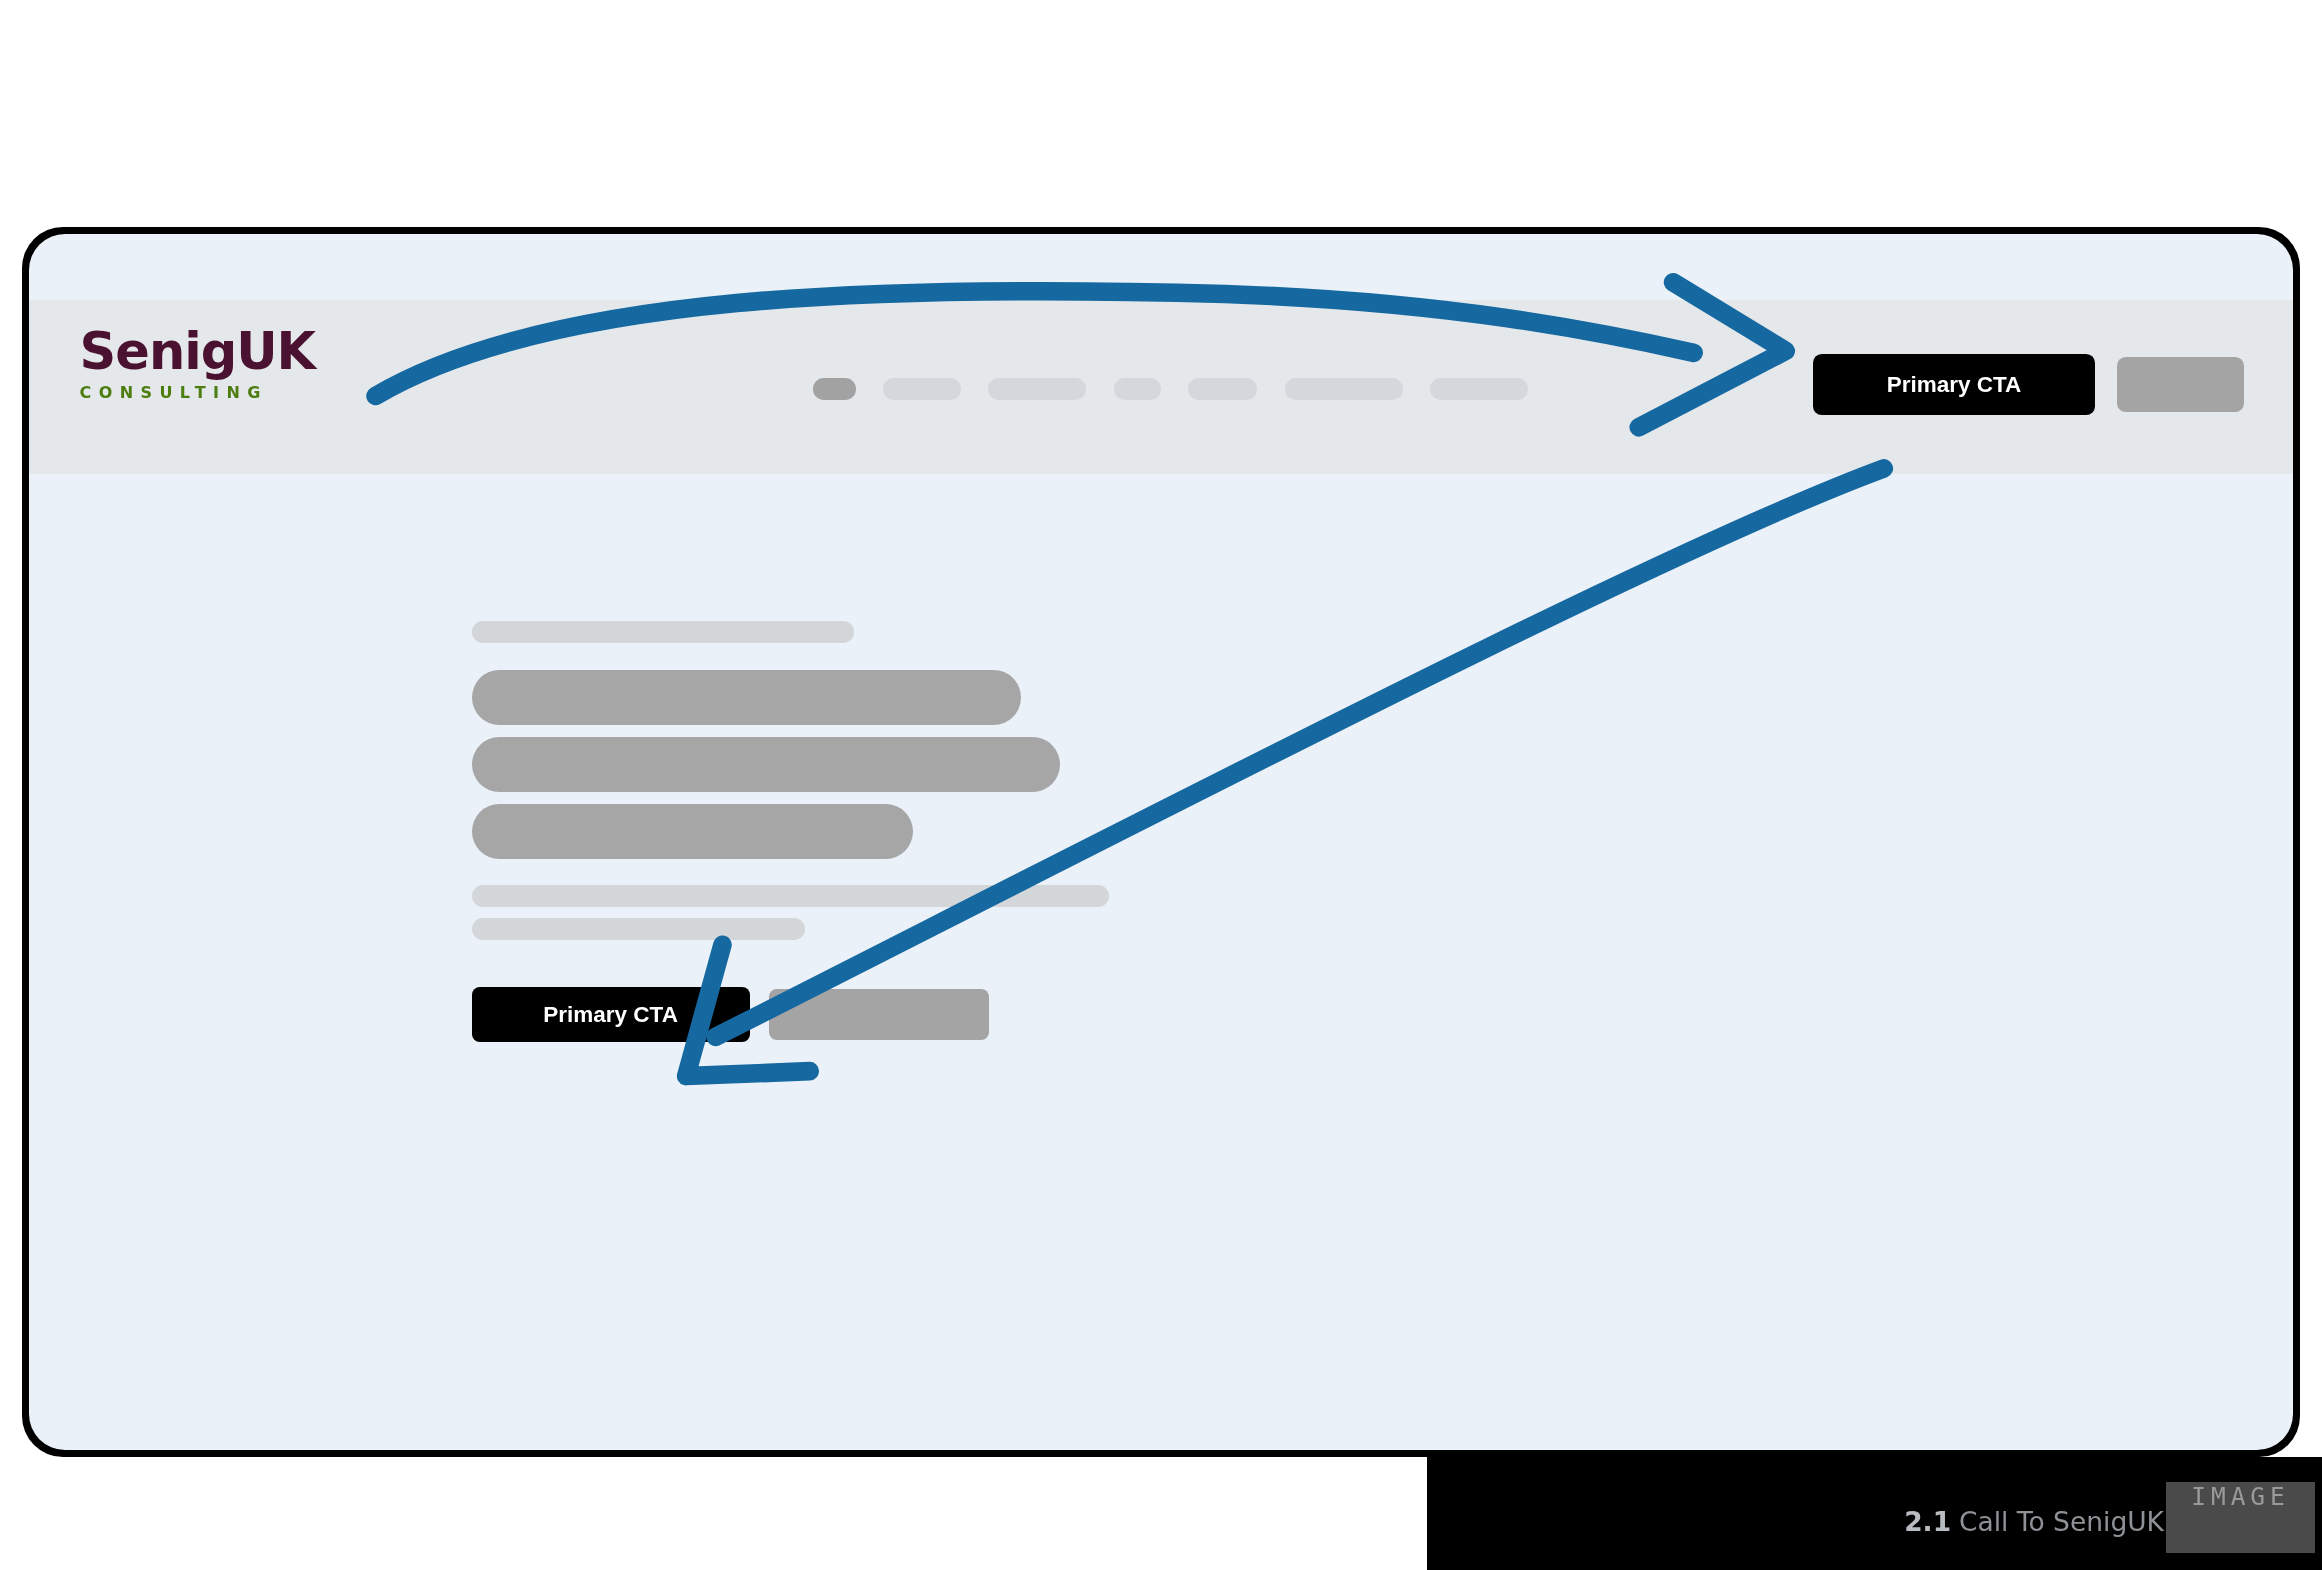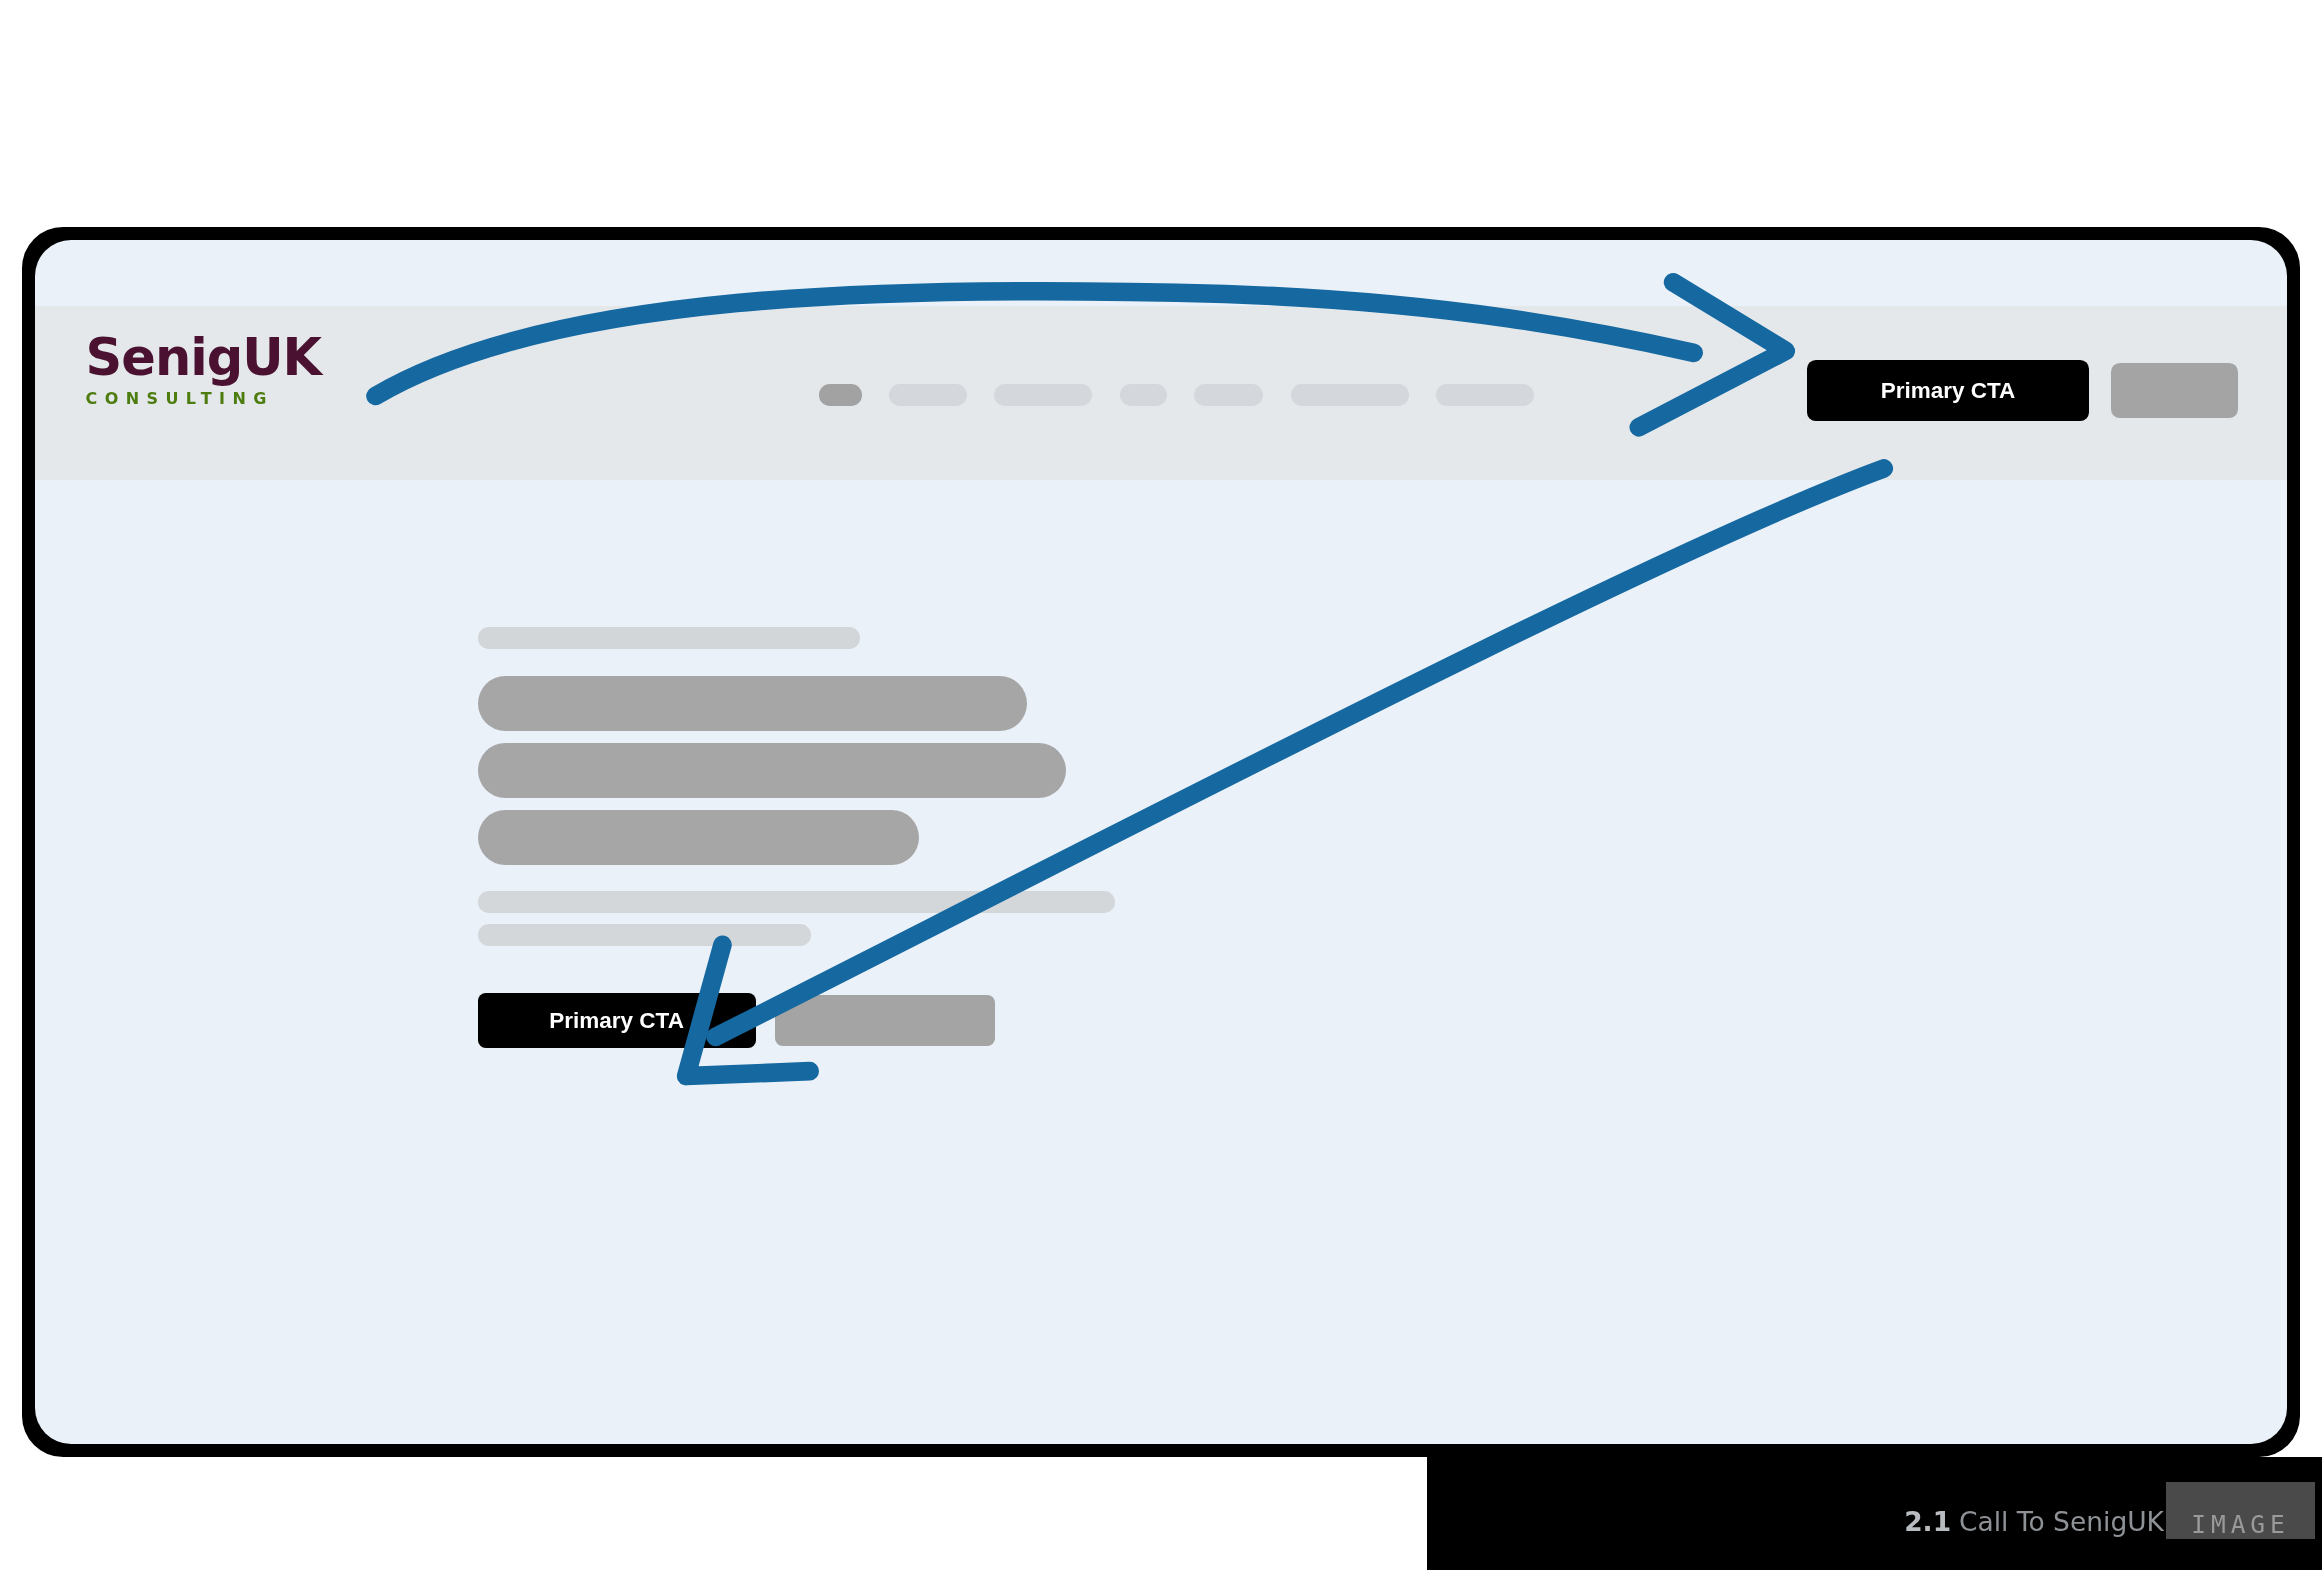--- a/index.html
+++ b/index.html
@@ -18,21 +18,21 @@
   
   #mockup-frame {
     position: absolute;
     left: 21.6px;
     top: 227px;
     width: 2278px;
     height: 1230px;
     background: #000000;
     border-radius: 41px;
     box-sizing: border-box;
-    padding: 13px;
+    padding: 7px;
   }
   #mockup-screen {
     position: relative;
     width: 100%;
     height: 100%;
     background: #eaf1f9;
     border-radius: 36px;
     overflow: hidden;
   }
 
@@ -193,24 +193,24 @@
     font-size: 26.5px;
     font-weight: 400;
     color: #8e9296;
     margin-left: 7.8px;
   }
   #image-badge {
     position: absolute;
     left: 739px;
     top: 24.5px;
     width: 149px;
-    height: 57px;
+    height: 71px;
     background: #4a4a4a;
     display: flex;
-    align-items: flex-end;
+    align-items: flex-start;
     justify-content: center;
   }
   #image-badge-text {
     font-size: 24.5px;
     color: #9a9a9a;
     letter-spacing: 4.9px;
     font-family: "DejaVu Sans Mono", monospace;
   }
 </style>
 </head>

